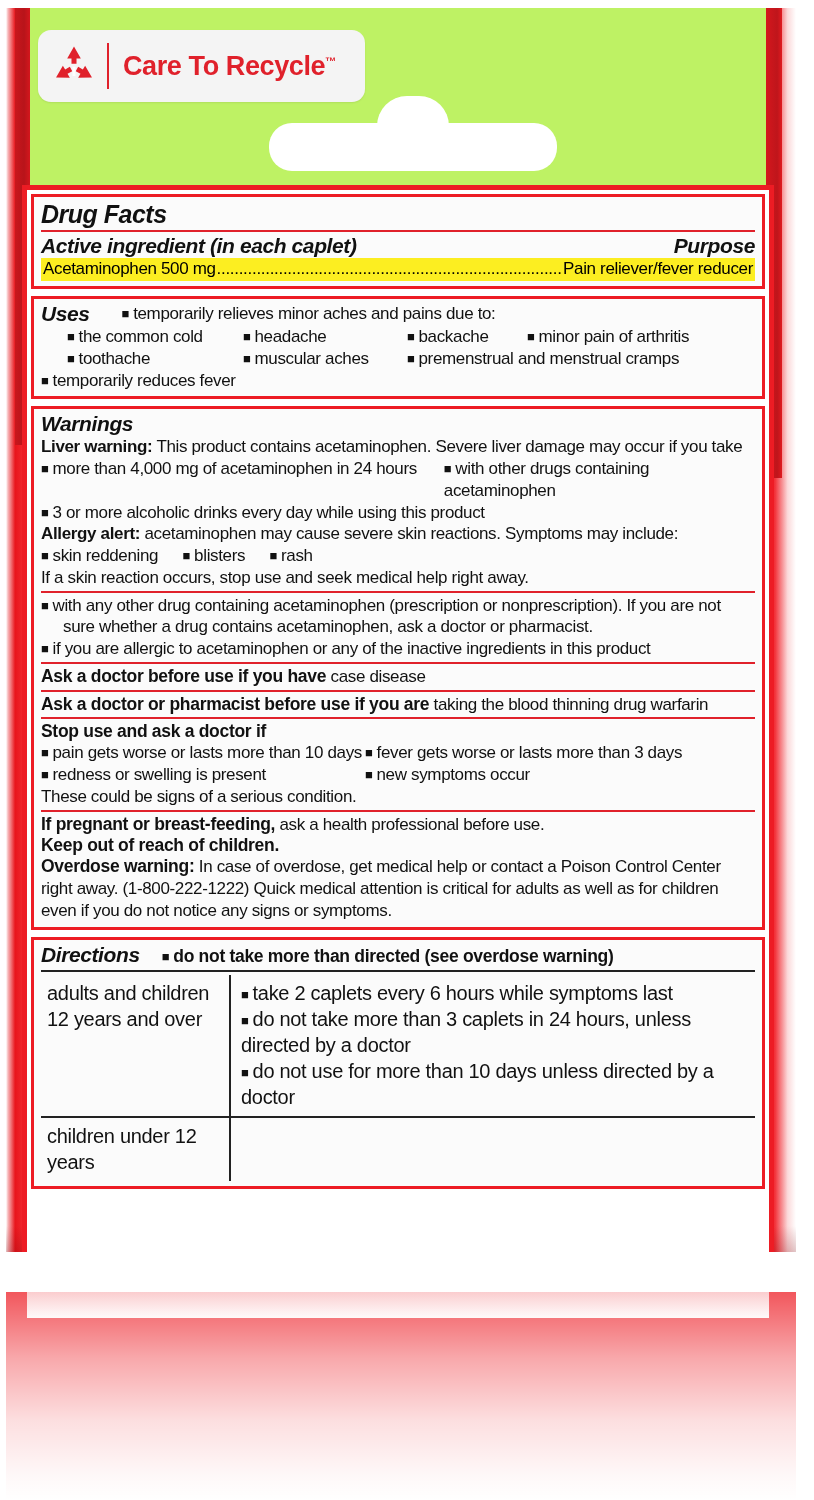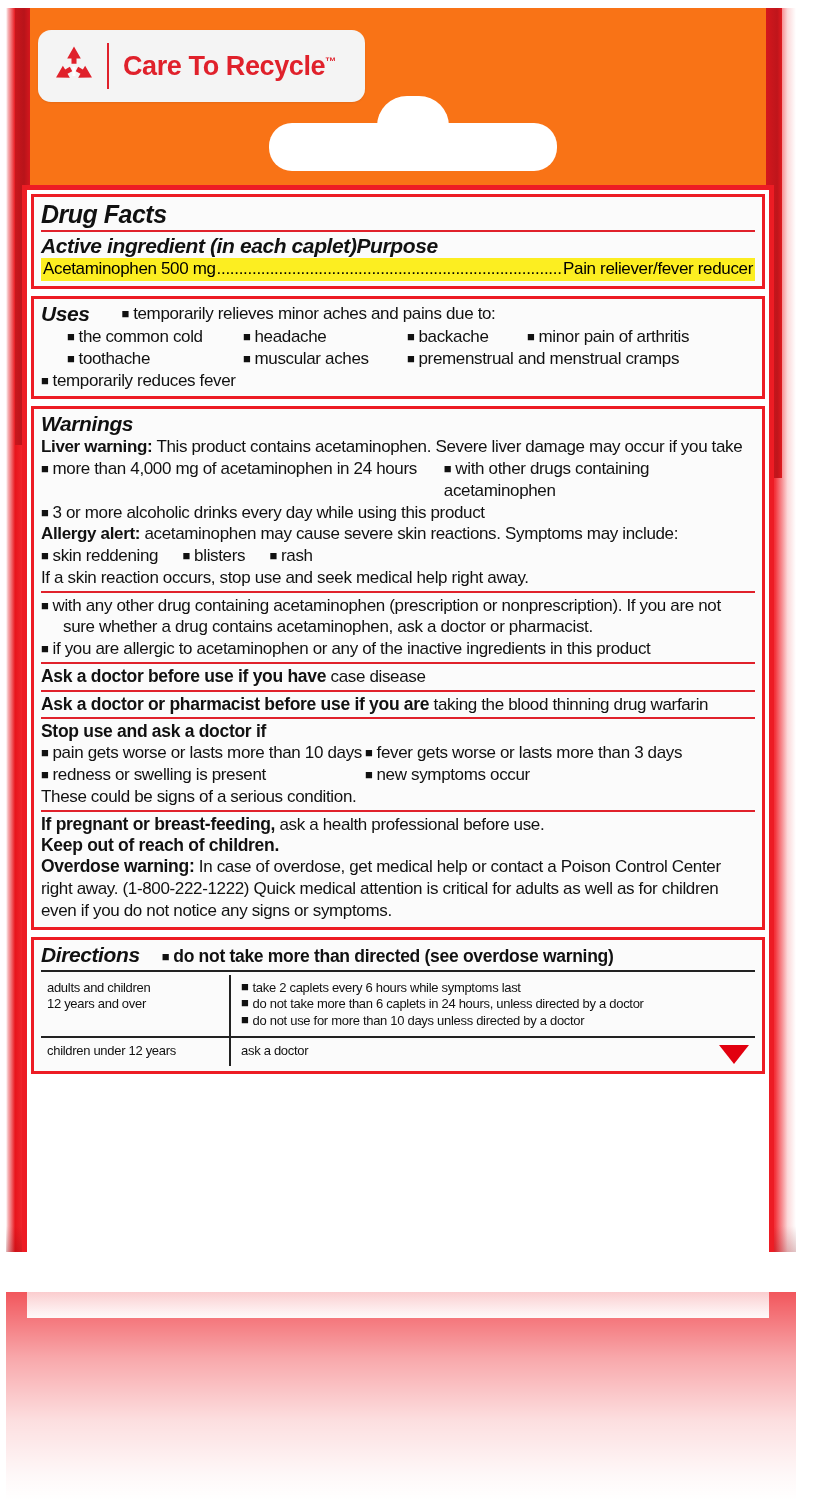--- a/index.html
+++ b/index.html
@@ -14,21 +14,21 @@
     height: 1500px;
     overflow: hidden;
     background: #ffffff;
   }
 
   
   .package {
     position: absolute;
     left: 6px; top: 8px;
     width: 790px; height: 1244px;
-    background: #f97316;
+    background: #bef264;
     overflow: hidden;
   }
   
   .spine-left {
     position: absolute;
     left: 0; top: 0;
     width: 24px; height: 100%;
     background: linear-gradient(90deg,#ffffff 0%,#f7b9bb 8%,#e8151c 38%,#f0262c 70%,#ED1C24 100%);
   }
   .spine-left-notch {
@@ -150,21 +150,21 @@
     letter-spacing: -0.3px;
     line-height: 1.2;
   }
   .t-body {
     font-size: 17px;
     color: #111;
     letter-spacing: -0.35px;
     line-height: 1.28;
   }
   .t-small {
-    font-size: 13px;
+    font-size: 20px;
     color: #111;
     letter-spacing: -0.3px;
     line-height: 1.3;
   }
   .hr-red {
     height: 2px;
     background: #E0212B;
     margin: 2px 0 2px 0;
     border: 0;
   }
@@ -181,21 +181,21 @@
     font-size: 13px;
     margin-right: 4px;
     position: relative;
     top: -1px;
   }
   .bq { display: inline-block; }
 
   
   .ai-headrow {
     display: flex;
-    justify-content: flex-start;
+    justify-content: space-between;
     align-items: baseline;
   }
   .ai-yellow {
     background: #FCEE21;
     display: flex;
     justify-content: space-between;
     align-items: flex-end;
     font-size: 17px;
     letter-spacing: -0.35px;
     padding: 1px 2px 2px 2px;
@@ -433,32 +433,28 @@
           <div class="hr-black"></div>
 
           <div class="dir-table">
             <div class="dir-row">
               <div class="dir-cell-l t-small">
                 <div>adults and children</div>
                 <div>12 years and over</div>
               </div>
               <div class="dir-cell-r t-small">
                 <div><span class="bq">take 2 caplets every 6 hours while symptoms last</span></div>
-                <div><span class="bq">do not take more than 6 caplets in 24 hours, unless directed by a doctor</span></div>
+                <div><span class="bq">do not take more than 3 caplets in 24 hours, unless directed by a doctor</span></div>
                 <div><span class="bq">do not use for more than 10 days unless directed by a doctor</span></div>
               </div>
             </div>
             <div class="dir-row-sep"></div>
             <div class="dir-row">
               <div class="dir-cell-l t-small">
                 <div>children under 12 years</div>
-              </div>
-              <div class="dir-cell-r t-small">
-                <div>ask a doctor</div>
-                <span class="dir-arrow"></span>
               </div>
             </div>
           </div>
         </div>
 
       </div>
     </div>
   </div>
 
   <div class="reflection">

